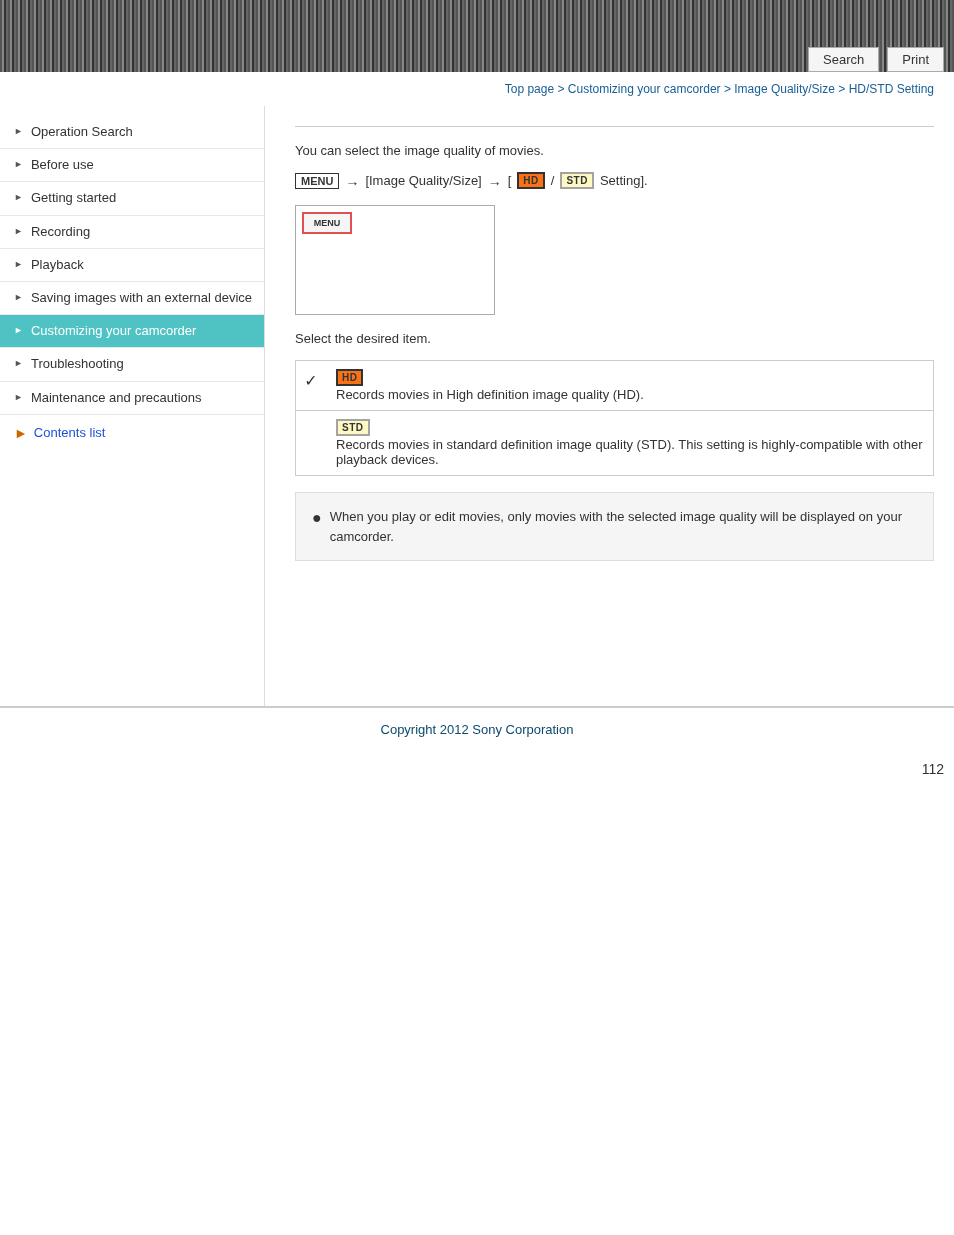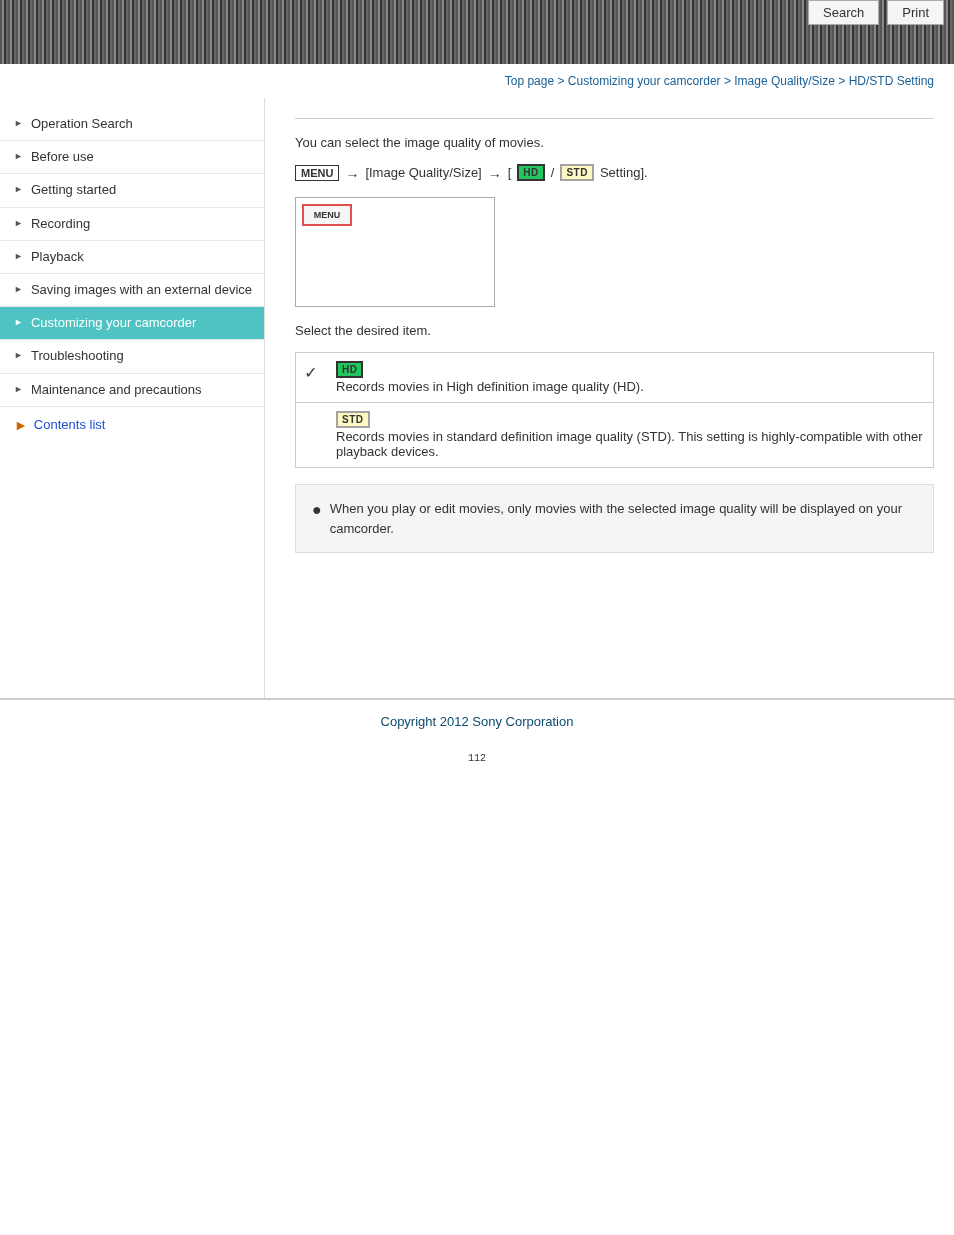--- a/index.html
+++ b/index.html
@@ -1,29 +1,29 @@
 <!DOCTYPE html>
 <html><head>
   <meta charset="utf-8">
   <style>
     * { margin: 0; padding: 0; box-sizing: border-box; }
     body { font-family: Arial, sans-serif; font-size: 13px; color: #333; background: #fff; width: 954px; }
 
     
     .header-bar {
-      height: 64px;
+      height: 72px;
       background: repeating-linear-gradient(
         90deg,
         #555 0px, #555 2px,
         #888 2px, #888 4px,
         #333 4px, #333 6px,
         #666 6px, #666 8px
       );
       display: flex;
-      align-items: flex-start;
+      align-items: flex-end;
       justify-content: flex-end;
       padding-right: 10px;
       gap: 8px;
     }
     .header-search-btn, .header-print-btn {
       background: #f5f5f5;
       border: 1px solid #aaa;
       padding: 4px 14px;
       font-size: 13px;
       cursor: pointer;
@@ -120,21 +120,21 @@
       padding: 1px 5px;
       font-size: 11px;
       font-weight: bold;
       background: #fff;
     }
     .hd-badge {
       border: 2px solid #333;
       padding: 1px 4px;
       font-size: 10px;
       font-weight: bold;
-      background: #22c55e;
+      background: #f97316;
       letter-spacing: 0.5px;
     }
     .std-badge {
       border: 2px solid #a3a3a3;
       padding: 1px 4px;
       font-size: 10px;
       font-weight: bold;
       background: #fef9c3;
       letter-spacing: 0.5px;
     }
@@ -239,25 +239,24 @@
     .footer {
       border-top: 1px solid #ccc;
       padding: 14px;
       text-align: center;
       font-size: 13px;
       color: #0c4a6e;
     }
 
     
     .page-number {
-      text-align: center;
-      font-size: 10px;
+      text-align: right;
+      font-size: 14px;
       padding: 10px;
       color: #333;
-      font-family: Liberation Mono, monospace;
     }
   </style>
 </head>
 <body>
 
 <div class="header-bar">
   <button class="header-search-btn">Search</button>
   <button class="header-print-btn">Print</button>
 </div>
 

